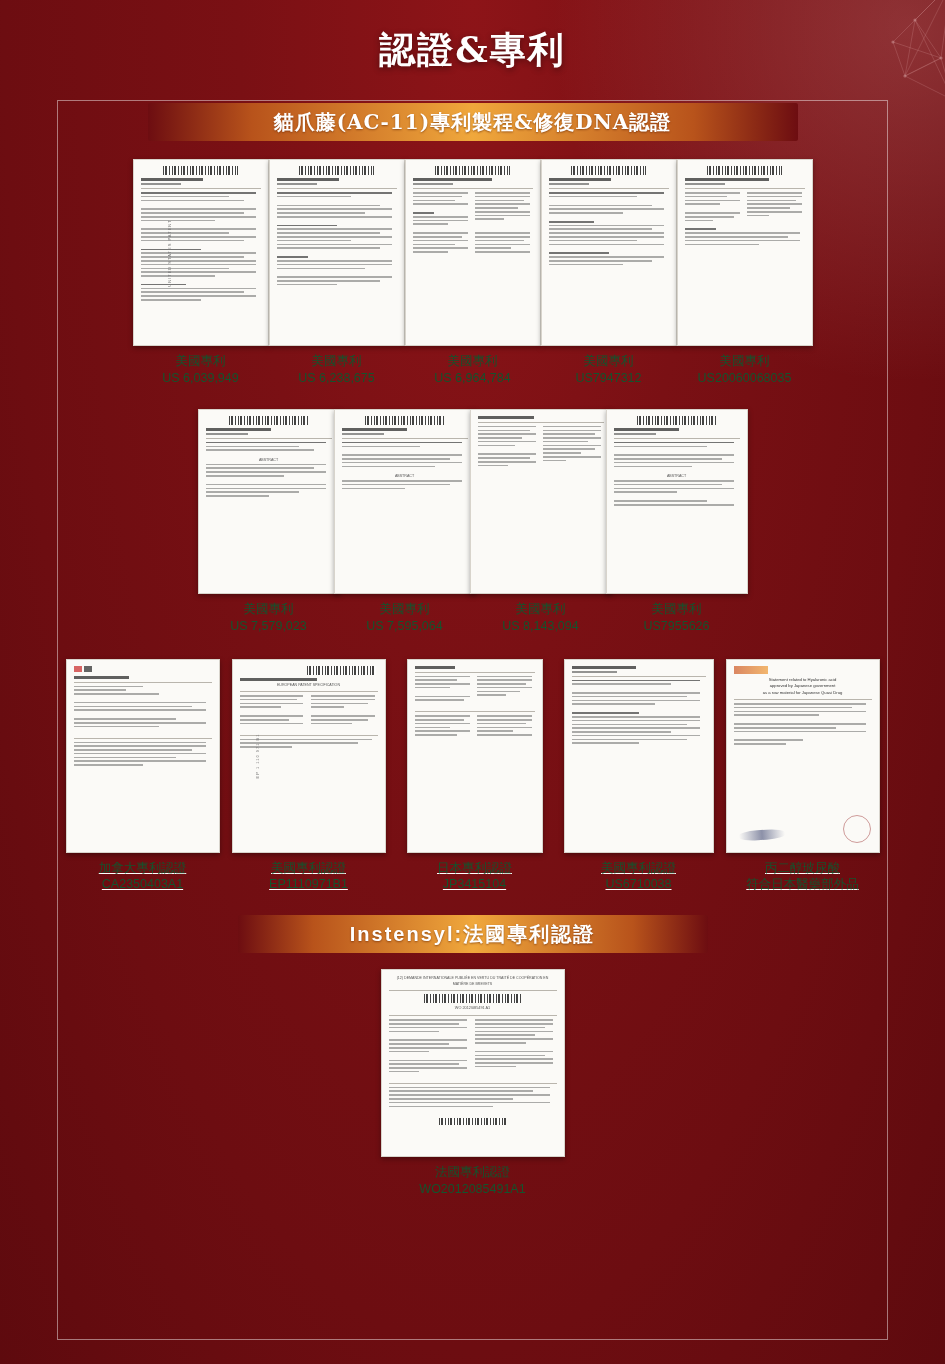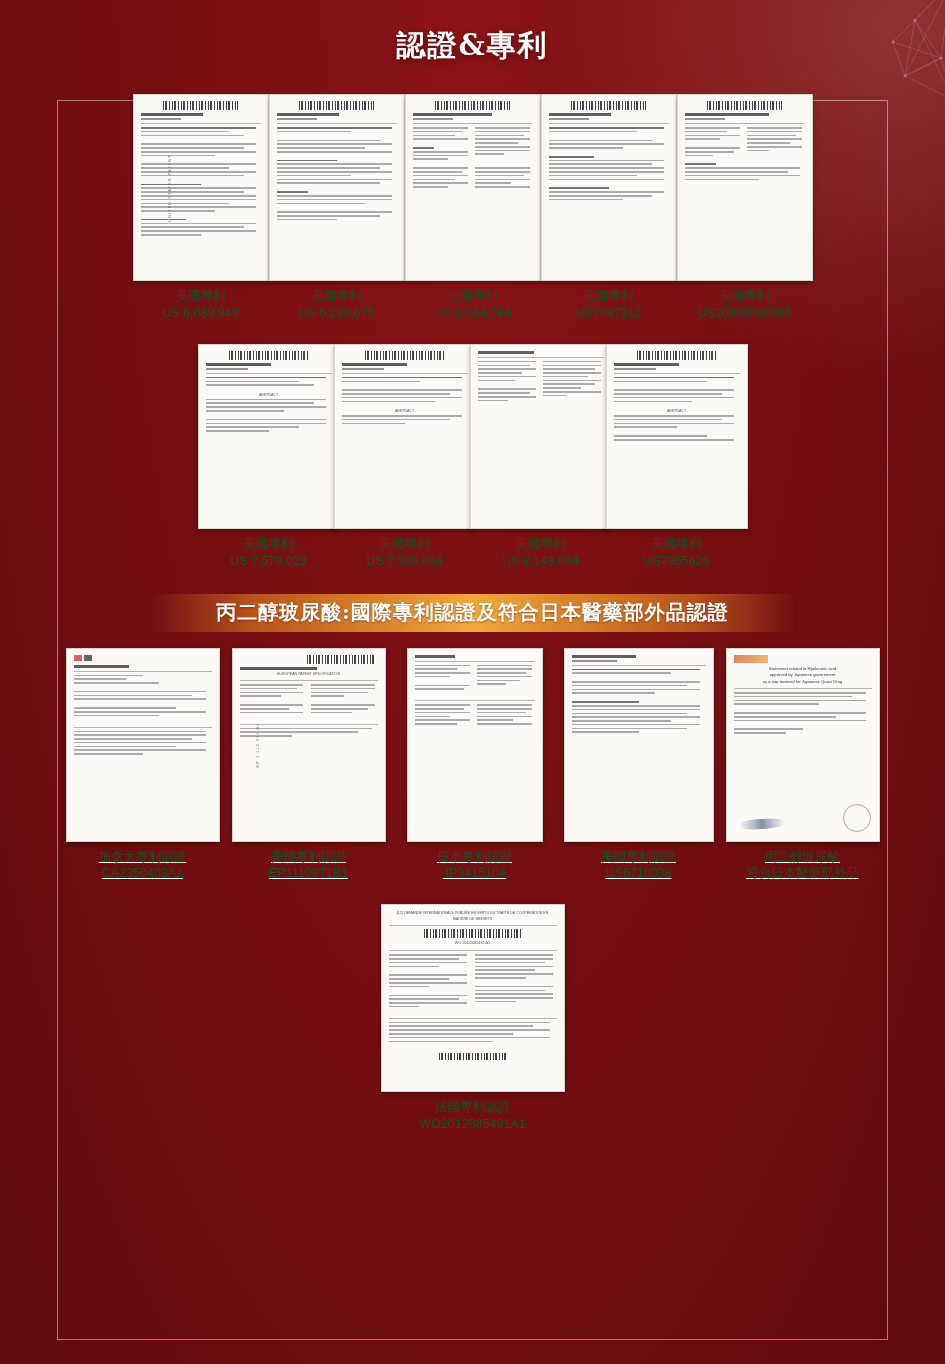--- a/index.html
+++ b/index.html
@@ -14,21 +14,21 @@
     position:relative;
   }
   
   .corner-web{
     position:absolute;top:-20px;right:-10px;width:190px;height:150px;
     opacity:.5;pointer-events:none;
   }
   .page-title{
     text-align:center;
     font-family:"DejaVu Serif", serif;
-    font-size:29px;
+    font-size:36px;
     font-weight:700;
     letter-spacing:2px;
     padding-top:26px;
     margin:0;
     text-shadow:0 2px 6px rgba(0,0,0,.45);
   }
   .frame{
     position:absolute;
     left:57px;top:100px;width:831px;height:1240px;
     border:1px solid rgba(255,255,255,.45);
@@ -148,20 +148,21 @@
   </g>
 </svg>
 
 <h1 class="page-title">認證&amp;專利</h1>
 
 <div class="frame"></div>
 
 <div class="content">
 
   <div class="sec1-wrap">
+    <div class="ribbon w1">貓爪藤(AC-11)專利製程&amp;修復DNA認證</div>
 
     <div class="row" style="margin-top:18px;">
 
       <div class="cert">
         <div class="paper" style="width:134px;height:185px;">
           <div class="pp">
             <div class="barcode"></div>
             <div class="hdrline"></div>
               <div class="hdrline s"></div>
             <div class="rule"></div>
@@ -508,21 +509,20 @@
         <div class="caption">
           <div>美國專利</div>
           <div class="l2">US7955626</div>
         </div>
       </div>
 
     </div>
   </div>
 
   <div class="sec2-wrap">
-    <div class="ribbon w2">丙二醇玻尿酸:國際專利認證及符合日本醫藥部外品認證</div>
 
     <div class="row" style="margin-top:16px;gap:14px;text-decoration:underline;">
 
       <div class="cert" style="width:152px;">
         <div class="paper" style="width:152px;height:192px;">
           <div class="pp">
             <div class="flagbox">
                 <i></i>
                 <i style="background:#333"></i>
               </div>
@@ -706,20 +706,21 @@
         <div class="caption">
           <div>丙二醇玻尿酸</div>
           <div class="l2">符合日本醫藥部外品</div>
         </div>
       </div>
 
     </div>
   </div>
 
   <div class="sec3-wrap">
+    <div class="ribbon w3">Instensyl:法國專利認證</div>
 
     <div class="row" style="margin-top:16px;">
       <div class="cert fr-big">
         <div class="paper">
           <div class="pp">
             <div class="center tiny" style="font-size:3.6px">(12) DEMANDE INTERNATIONALE PUBLIÉE EN VERTU DU TRAITÉ DE COOPÉRATION EN MATIÈRE DE BREVETS</div>
             <div class="rule"></div>
             <div class="barcode" style="width:58%"></div>
             <div class="center tiny" style="font-size:3.8px">WO 2012/085491 A1</div>
             <div class="rule"></div>

